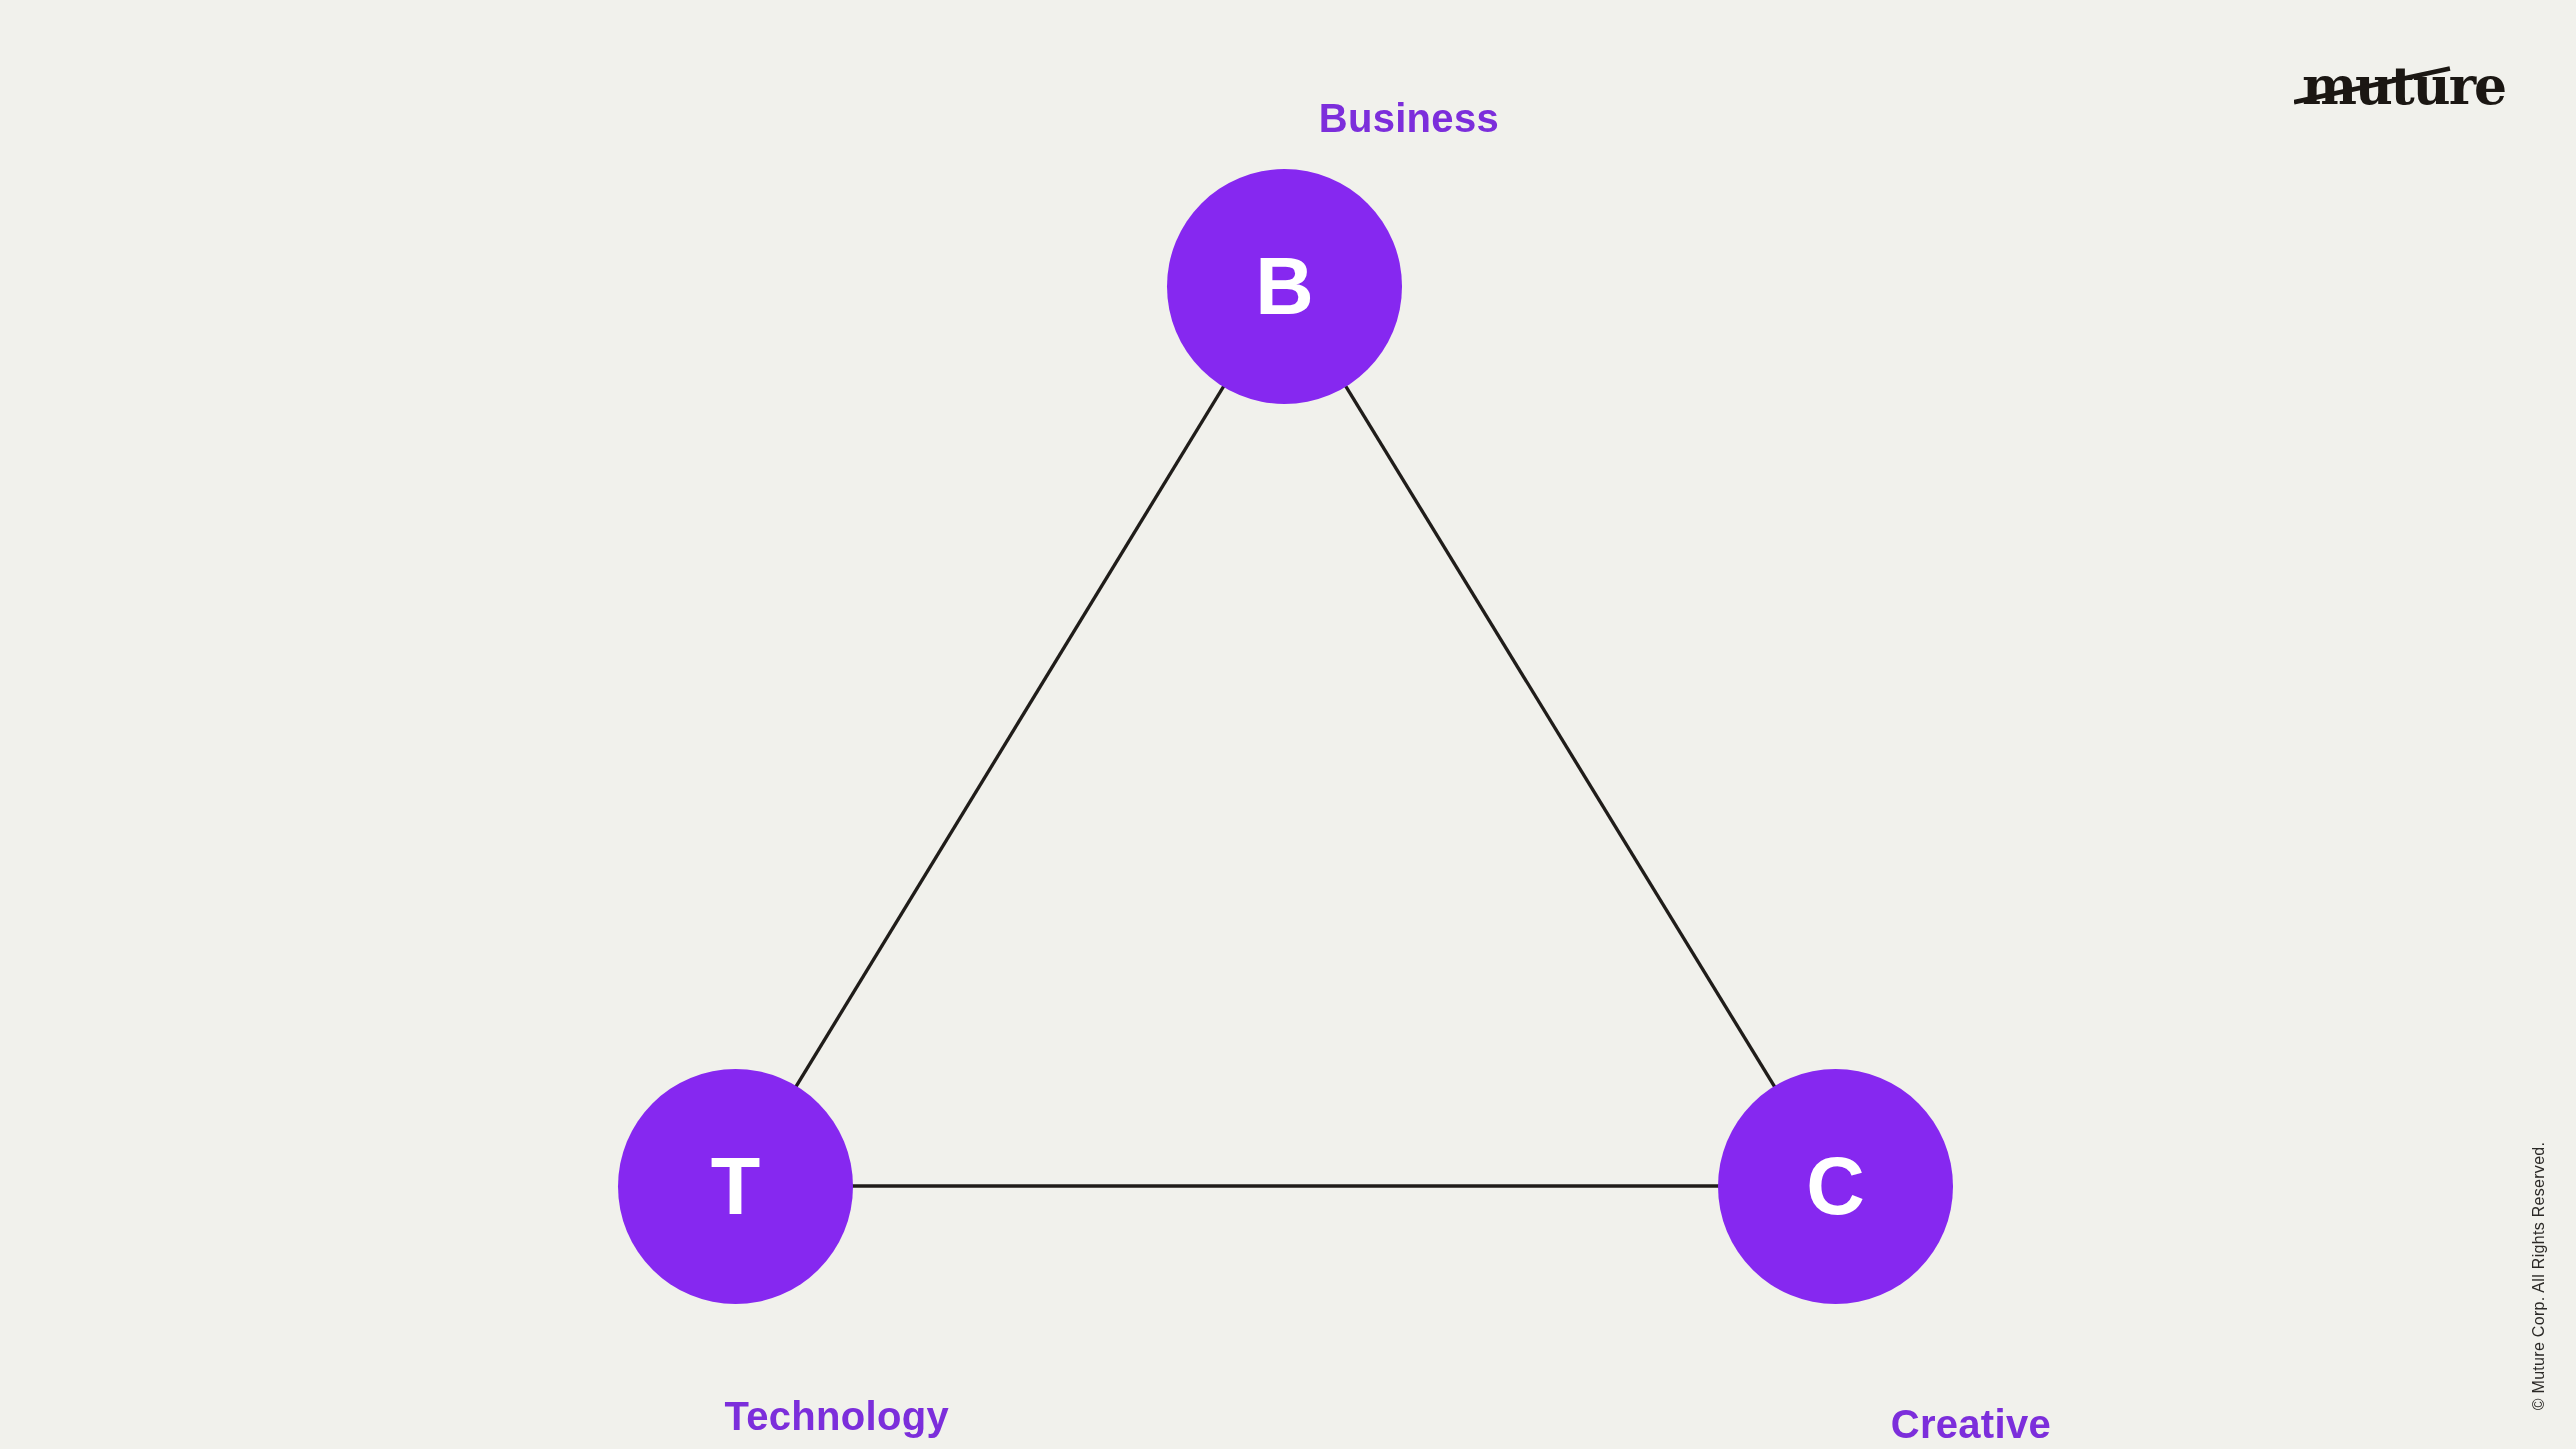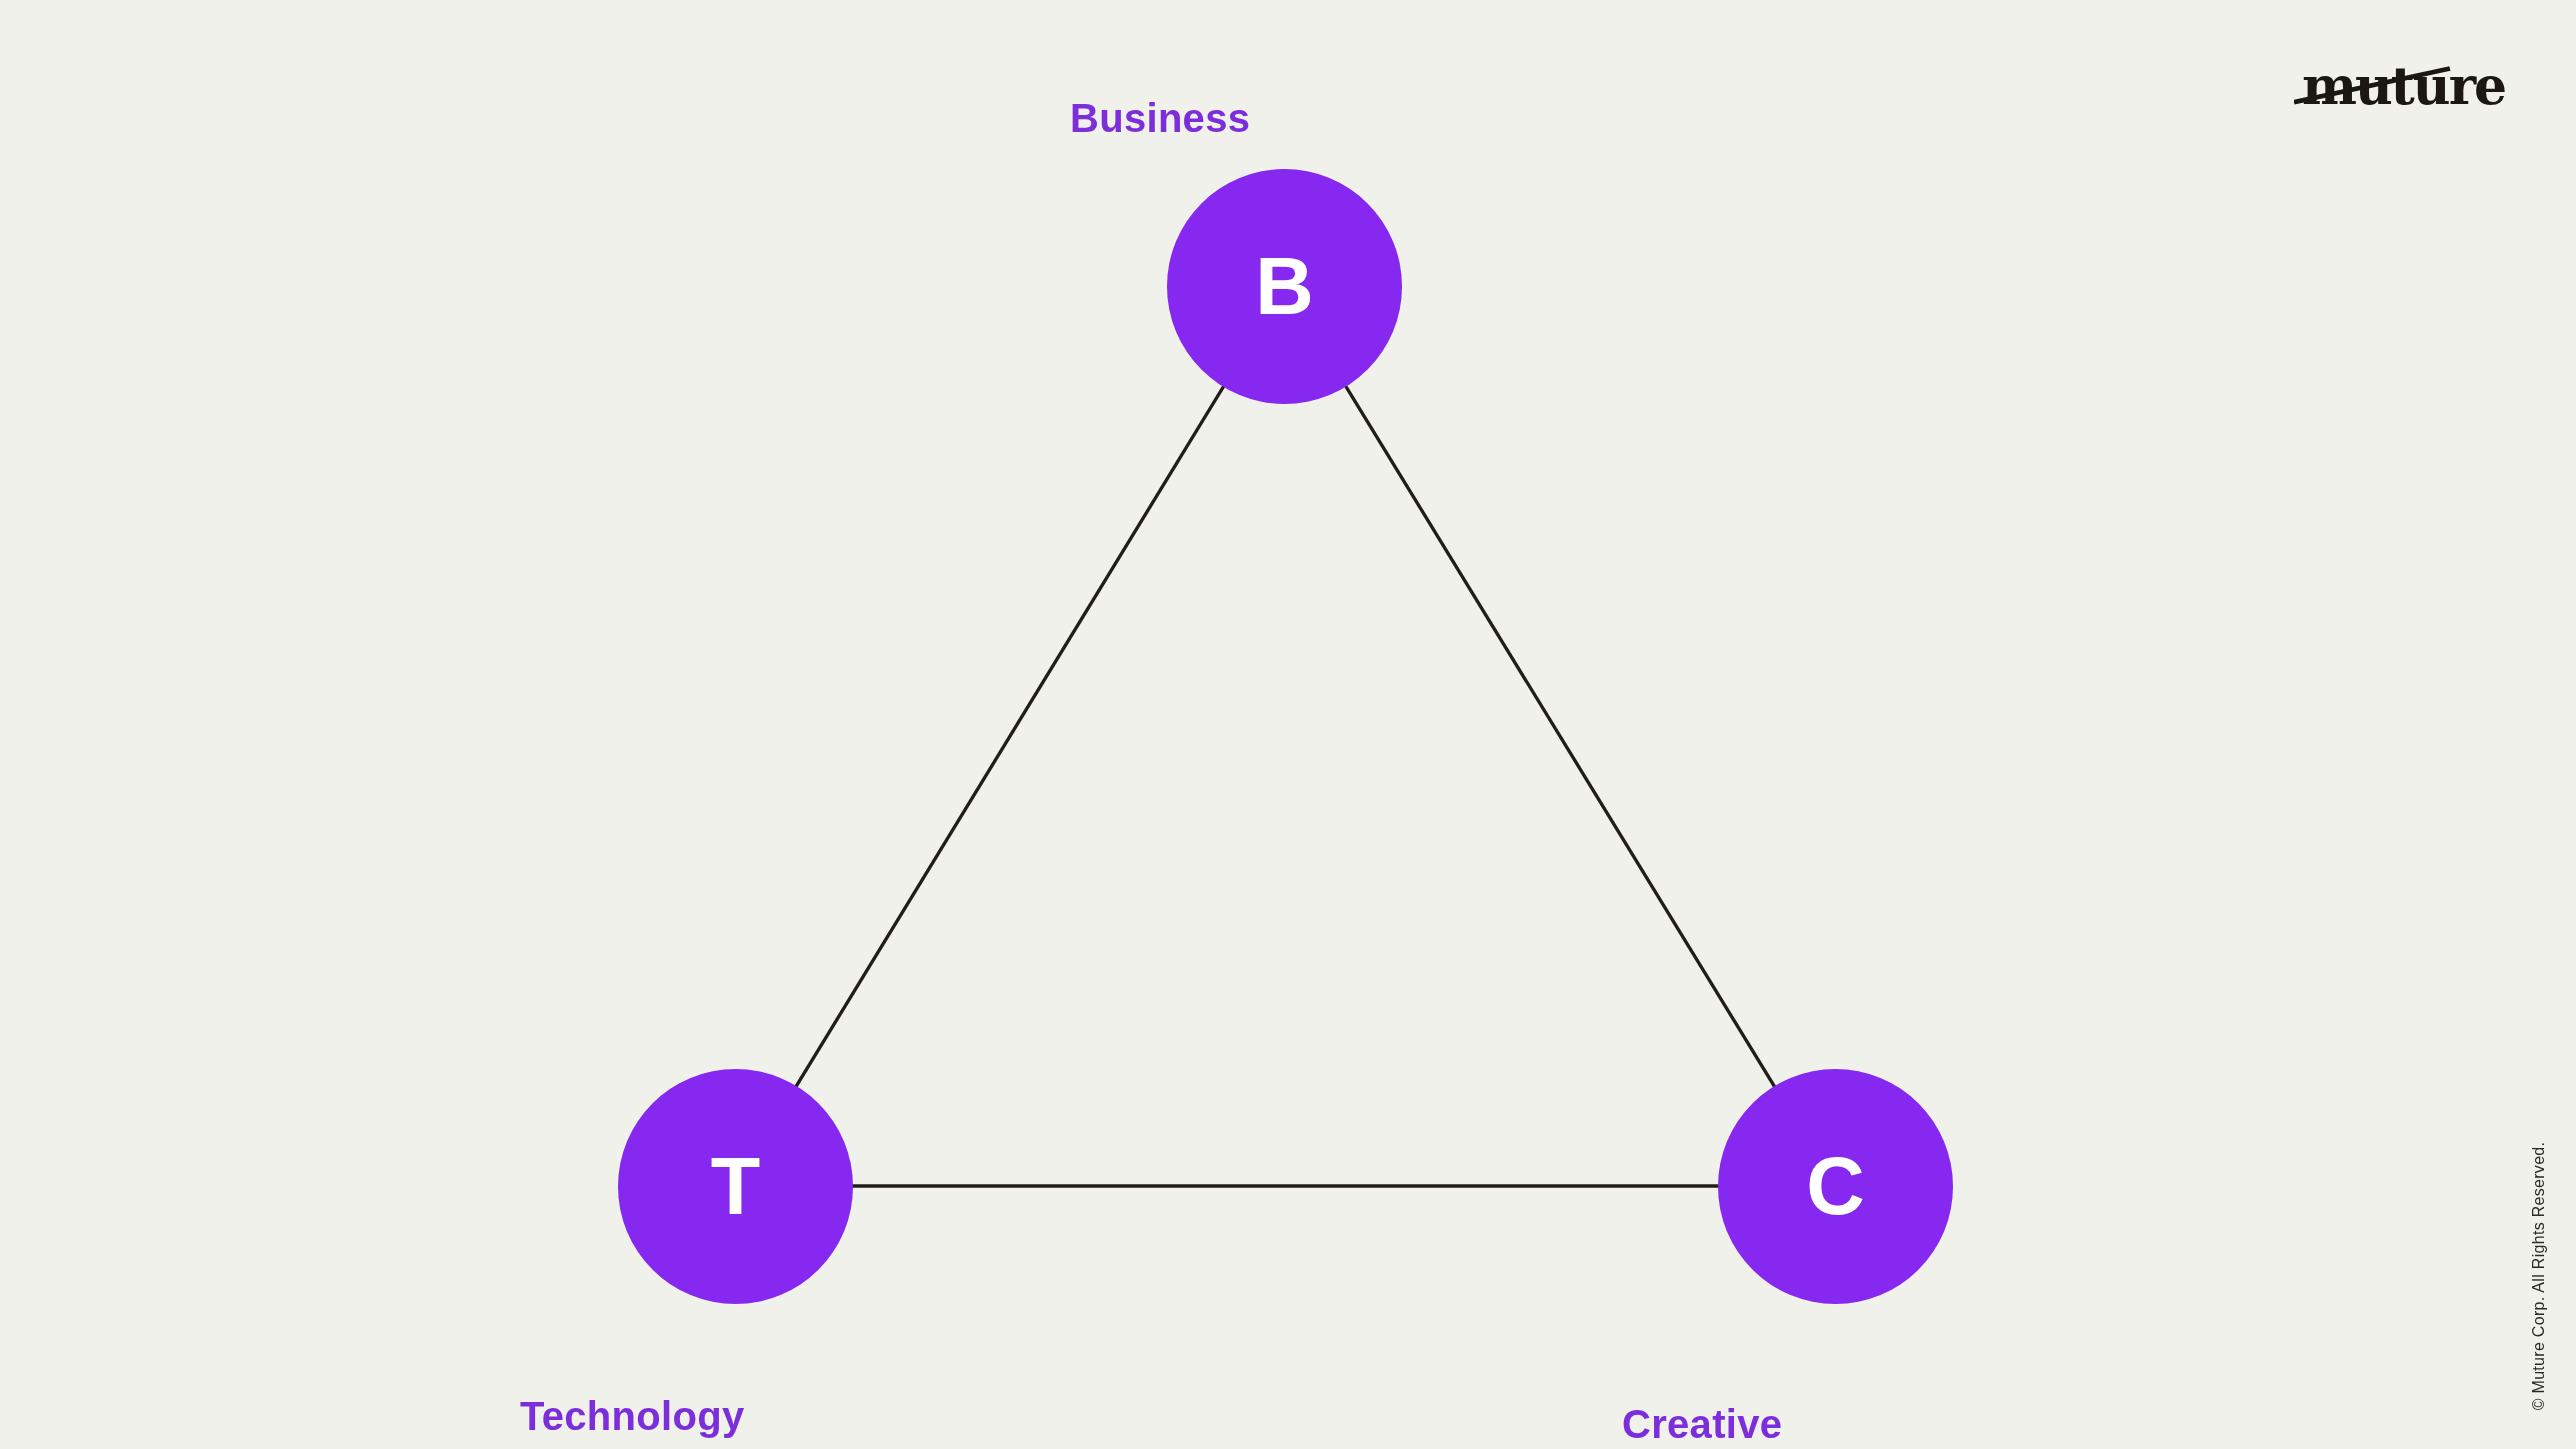--- a/index.html
+++ b/index.html
@@ -27,21 +27,21 @@
     position:absolute;width:235px;height:235px;border-radius:50%;
     background:var(--node-fill);
     display:flex;align-items:center;justify-content:center;
   }
   .node-initial{
     color:var(--node-text);
     font-size:81px;font-weight:700;line-height:1;
     letter-spacing:0;
   }
   .node-label{
-    position:absolute;width:429px;text-align:left;
+    position:absolute;width:429px;text-align:right;
     color:var(--label-text);
     font-size:40px;font-weight:700;line-height:1;
     letter-spacing:0.3px;
   }
   .node-b{left:1167px;top:169px;}
   .node-t{left:618px;top:1069px;}
   .node-c{left:1718px;top:1069px;}
   .label-b{left:1070px;top:98px;}
   .label-t{left:520px;top:1396px;}
   .label-c{left:1622px;top:1404px;}

